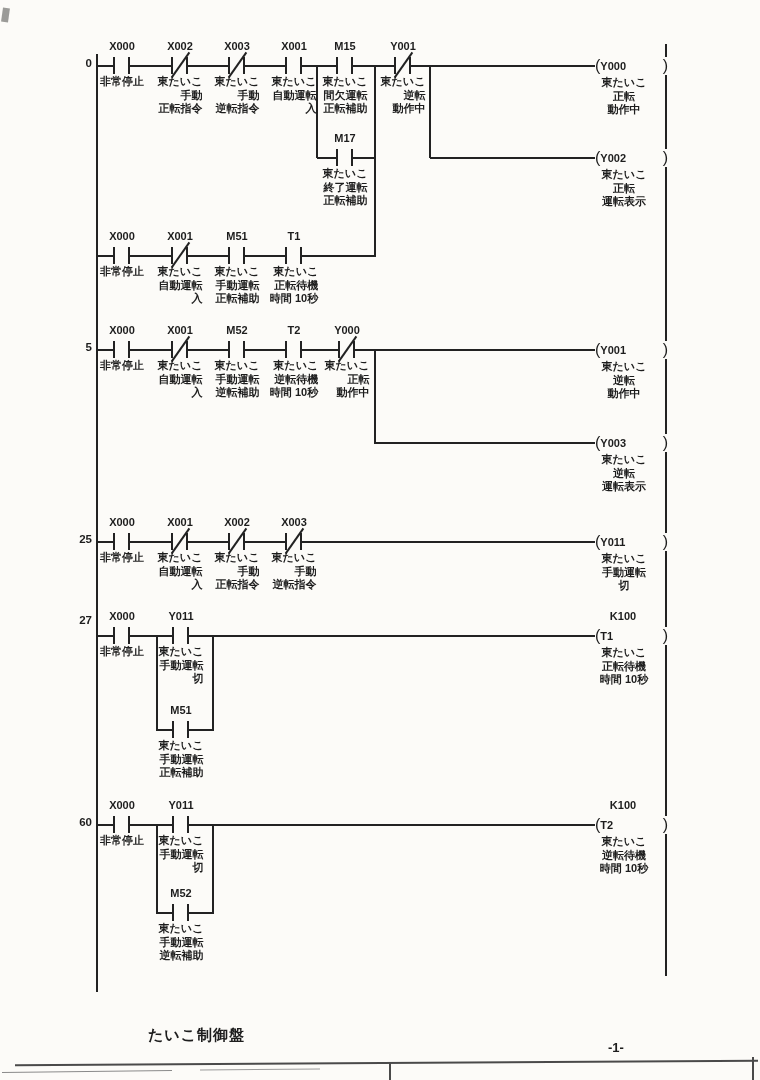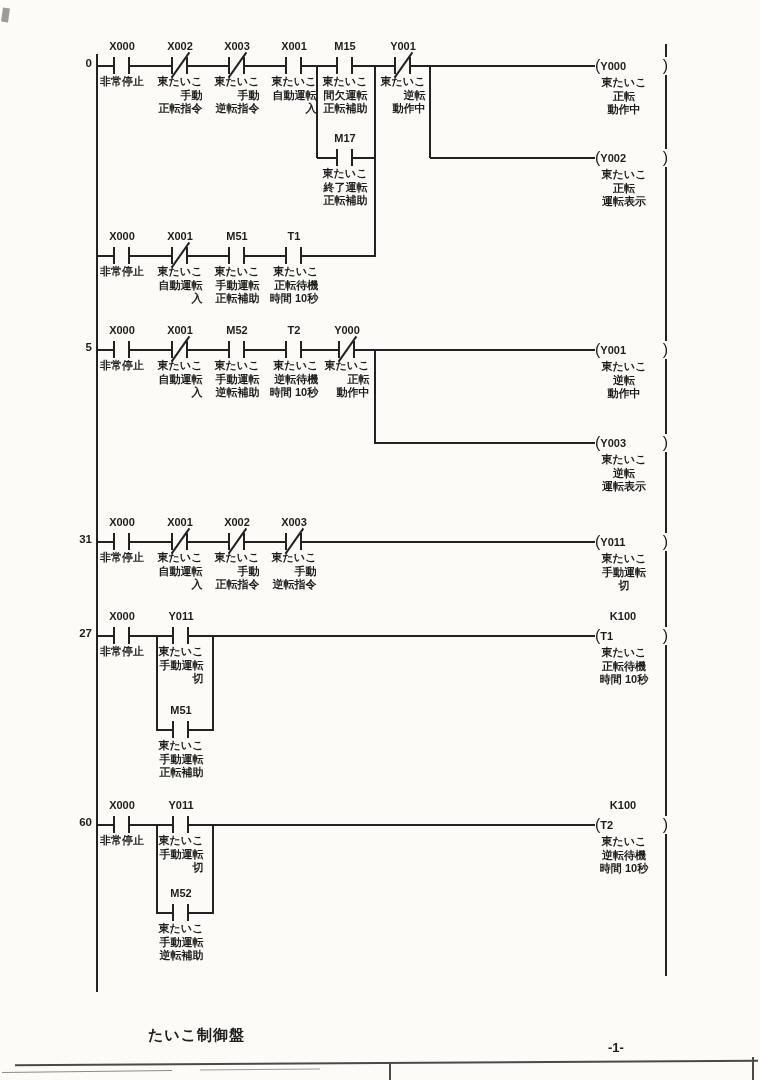--- a/index.html
+++ b/index.html
@@ -52,22 +52,22 @@
   <div class="wire-v" style="left:374px;top:65px;height:192px"></div>
   <div class="wire-v" style="left:429px;top:65px;height:93px"></div>
   <div class="wire-v" style="left:374px;top:349px;height:95px"></div>
   <div class="wire-v" style="left:156px;top:635px;height:96px"></div>
   <div class="wire-v" style="left:212px;top:635px;height:96px"></div>
   <div class="wire-v" style="left:156px;top:824px;height:90px"></div>
   <div class="wire-v" style="left:212px;top:824px;height:90px"></div>
 
   <div class="rnum" style="top:57px">0</div>
   <div class="rnum" style="top:341px">5</div>
-  <div class="rnum" style="top:533px">31</div>
-  <div class="rnum" style="top:627px">27</div>
+  <div class="rnum" style="top:533px">25</div>
+  <div class="rnum" style="top:614px">27</div>
   <div class="rnum" style="top:816px">60</div>
 
   <div class="contact" style="left:113px;top:57px"></div>
   <div class="dev" style="left:122px;top:40px">X000</div>
   <div class="lbl" style="left:122px;top:75px">非常停止</div>
 
   <div class="contact nc" style="left:171px;top:57px"></div>
   <div class="dev" style="left:180px;top:40px">X002</div>
   <div class="lbl" style="left:180px;top:75px">東たいこ
 手動

